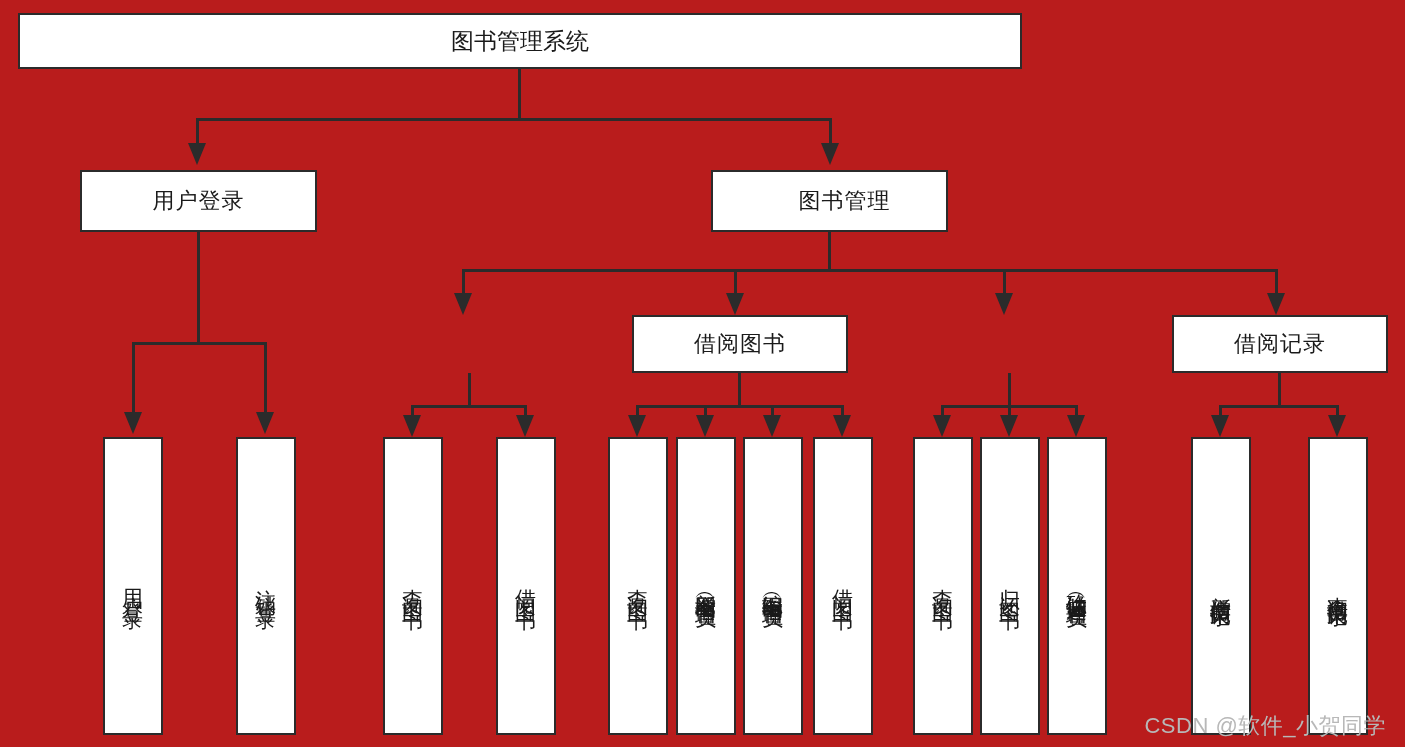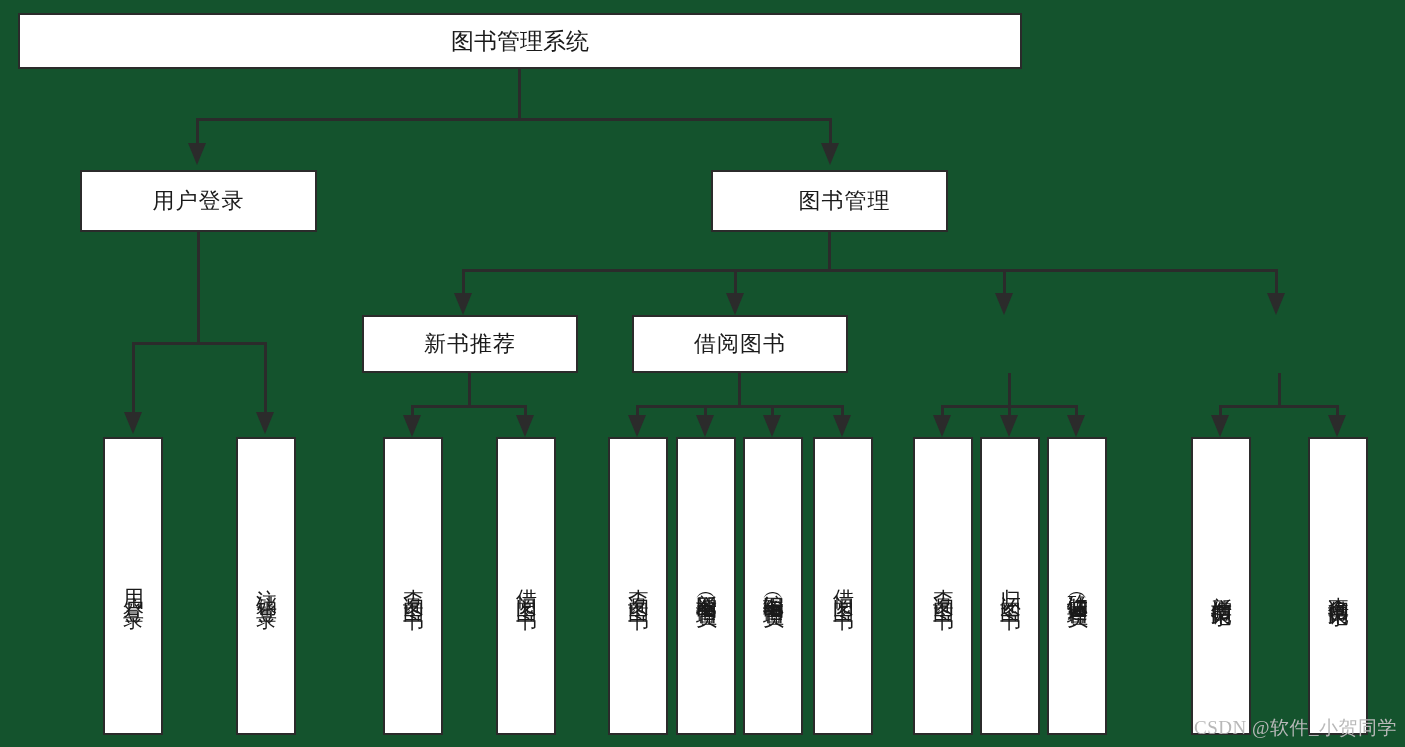--- a/index.html
+++ b/index.html
@@ -4,22 +4,22 @@
 <style>
   html, body {
     margin: 0;
     padding: 0;
     background: #ffffff;
   }
   #canvas {
     position: relative;
     width: 1405px;
     height: 747px;
-    background: #14532d;
-    font-family: Liberation Serif, serif;
+    background: #b91c1c;
+    font-family: Liberation Sans, sans-serif;
     overflow: hidden;
   }
   .node {
     position: absolute;
     box-sizing: border-box;
     border: 2.5px solid #2b2b2b;
     background: #ffffff;
     display: flex;
     align-items: center;
     justify-content: center;
@@ -53,23 +53,23 @@
   .arrow {
     position: absolute;
     width: 0;
     height: 0;
     border-left: 9px solid transparent;
     border-right: 9px solid transparent;
     border-top: 22px solid #2b2b2b;
   }
   .watermark {
     position: absolute;
-    right: 8px;
+    right: 19px;
     bottom: 6px;
-    font-size: 19px;
+    font-size: 22px;
     color: #b8b8b8;
     letter-spacing: 0.5px;
     white-space: nowrap;
     pointer-events: none;
   }
 </style>
 </head>
 <body>
 
 <div id="canvas">
@@ -100,22 +100,22 @@
 
   <div class="connector vline" style="left:462px; top:269px; width:3px; height:26px;"></div>
   <div class="arrow" style="left:454px; top:293px;"></div>
   <div class="connector vline" style="left:734px; top:269px; width:3px; height:26px;"></div>
   <div class="arrow" style="left:726px; top:293px;"></div>
   <div class="connector vline" style="left:1003px; top:269px; width:3px; height:26px;"></div>
   <div class="arrow" style="left:995px; top:293px;"></div>
   <div class="connector vline" style="left:1275px; top:269px; width:3px; height:26px;"></div>
   <div class="arrow" style="left:1267px; top:293px;"></div>
 
-  <div class="node horiz" style="left:362px; top:315px; width:216px; height:58px;">新书推荐</div>
   <div class="node horiz" style="left:632px; top:315px; width:216px; height:58px;">借阅图书</div>
+  <div class="node horiz" style="left:1172px; top:315px; width:216px; height:58px;">借阅记录</div>
 
   <div class="connector vline" style="left:468px; top:373px; width:3px; height:34px;"></div>
   <div class="connector hline" style="left:411px; top:405px; width:116px; height:3px;"></div>
   <div class="connector vline" style="left:411px; top:405px; width:3px; height:12px;"></div>
   <div class="arrow" style="left:403px; top:415px;"></div>
   <div class="connector vline" style="left:524px; top:405px; width:3px; height:12px;"></div>
   <div class="arrow" style="left:516px; top:415px;"></div>
 
   <div class="connector vline" style="left:738px; top:373px; width:3px; height:34px;"></div>
   <div class="connector hline" style="left:636px; top:405px; width:208px; height:3px;"></div>

